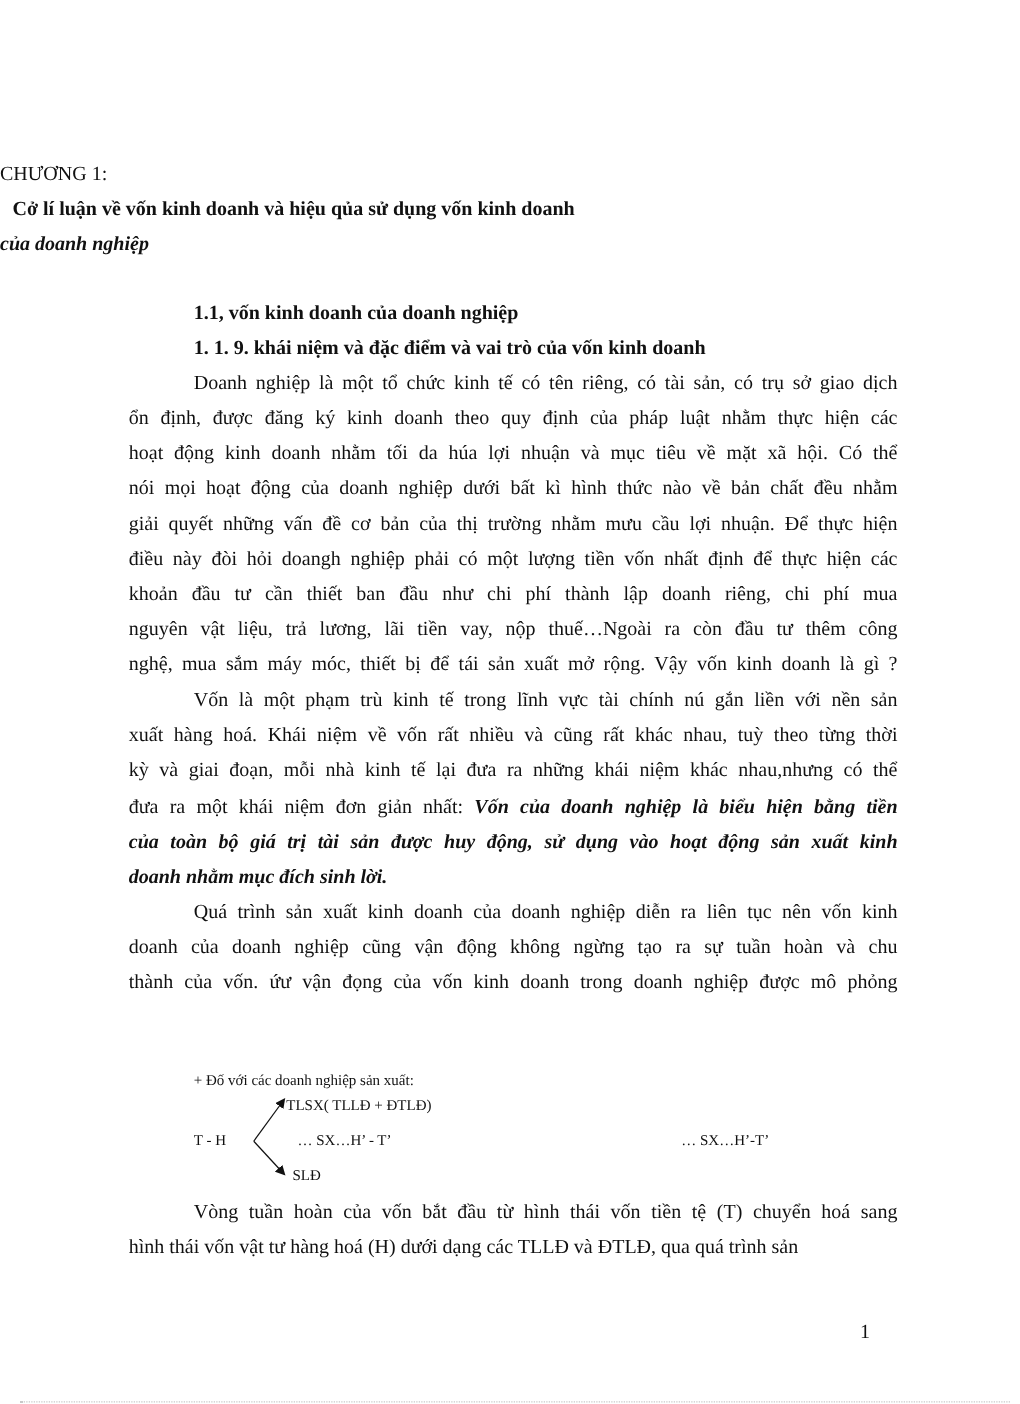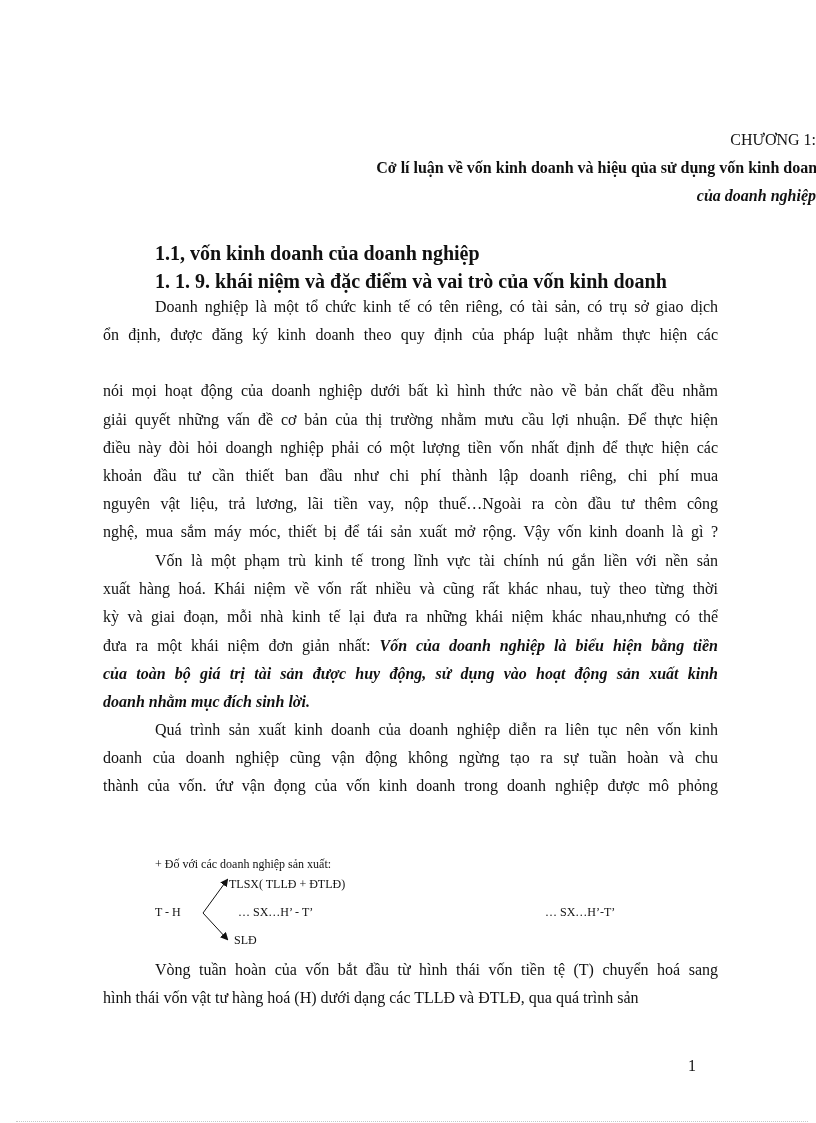--- a/index.html
+++ b/index.html
@@ -17,31 +17,31 @@
     }
     .page {
       position: absolute;
       left: 0; top: 0;
       width: 816px; height: 1123px;
     }
     .center {
       position: absolute;
       left: 0;
       width: 816px;
-      text-align: right;
+      text-align: left;
       font-size: 16px;
     }
     .chapter-label { top: 131px; }
     .chapter-title { top: 159px; font-weight: bold; margin-left: 10px; }
     .chapter-title2 { top: 187px; font-weight: bold; font-style: italic; }
 
     .heading {
       position: absolute;
       left: 155px;
-      font-size: 20px;
+      font-size: 16px;
       font-weight: bold;
       white-space: nowrap;
     }
     .h1 { top: 242px; }
     .h2 { top: 270px; }
 
     .line {
       position: absolute;
       left: 103px;
       width: 615px;
@@ -88,20 +88,21 @@
 
   <div class="center chapter-label">CHƯƠNG 1:</div>
   <div class="center chapter-title">Cở lí luận về vốn kinh doanh và hiệu qủa sử dụng vốn kinh doanh</div>
   <div class="center chapter-title2">của doanh nghiệp</div>
 
   <div class="heading h1">1.1, vốn kinh doanh của doanh nghiệp</div>
   <div class="heading h2">1. 1. 9. khái niệm và đặc điểm và vai trò của vốn kinh doanh</div>
 
   <div class="line indent" style="top:297px">Doanh nghiệp  là một tổ chức kinh tế có tên riêng, có tài sản, có trụ sở giao dịch</div>
   <div class="line" style="top:325px">ổn định, được đăng ký kinh doanh theo quy định của pháp luật nhằm thực hiện các</div>
+  <div class="line" style="top:353px">hoạt động kinh doanh nhằm tối da húa lợi nhuận và mục tiêu về mặt xã hội. Có thể</div>
   <div class="line" style="top:381px">nói mọi hoạt động của doanh nghiệp dưới bất kì hình thức nào về bản chất đều nhằm</div>
   <div class="line" style="top:410px">giải quyết những vấn đề cơ bản của thị trường nhằm mưu cầu lợi nhuận. Để thực hiện</div>
   <div class="line" style="top:438px">điều này đòi hỏi doangh nghiệp phải có một lượng tiền vốn nhất định để thực hiện các</div>
   <div class="line" style="top:466px">khoản đầu tư cần thiết ban đầu như chi phí thành lập doanh riêng, chi phí mua</div>
   <div class="line" style="top:494px">nguyên vật liệu, trả lương, lãi tiền vay, nộp thuế…Ngoài ra còn đầu tư thêm công</div>
   <div class="line" style="top:522px">nghệ, mua sắm máy móc, thiết bị để tái sản xuất mở rộng. Vậy vốn kinh doanh là gì ?</div>
 
   <div class="line indent" style="top:551px">Vốn là một phạm trù kinh tế trong lĩnh vực tài chính nú gắn liền với nền sản</div>
   <div class="line" style="top:579px">xuất hàng hoá. Khái niệm về vốn rất nhiều và cũng rất khác nhau, tuỳ theo từng thời</div>
   <div class="line" style="top:607px">kỳ và giai đoạn, mỗi nhà kinh tế lại đưa ra những khái niệm khác nhau,nhưng  có thể</div>

